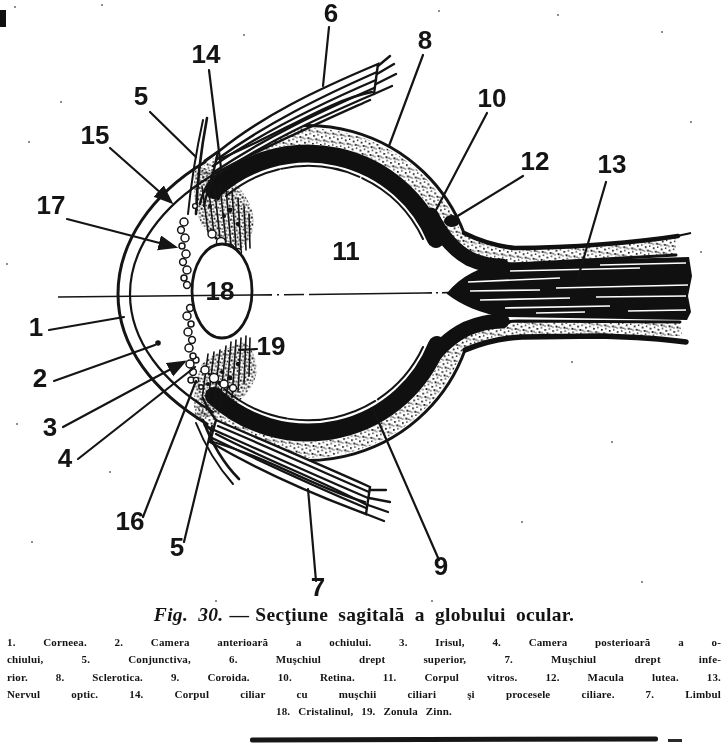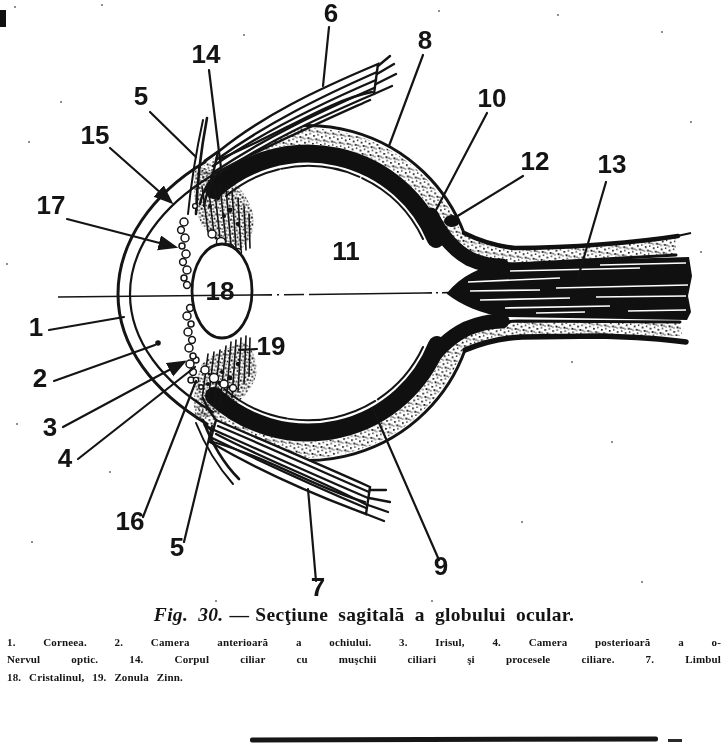--- a/index.html
+++ b/index.html
@@ -15,21 +15,21 @@
     word-spacing:5px;letter-spacing:.3px;white-space:nowrap;
   }
   .caption .figlabel{font-style:italic;margin-right:4px;}
   .caption .sep{margin:0 6px 0 2px;}
   .legend{
     position:absolute;left:7px;top:634px;width:714px;
     font-size:11px;font-weight:700;line-height:17.3px;
     letter-spacing:.15px;
   }
   .legend .jline{text-align:justify;text-align-last:justify;white-space:normal;}
-  .legend .cline{text-align:left;word-spacing:5px;}
+  .legend .cline{text-align:center;word-spacing:5px;}
   .scan-bar{
     position:absolute;left:250px;top:737px;width:408px;height:5px;
     background:#161616;transform:skewY(-0.15deg);border-radius:2px;
   }
   .scan-bar2{position:absolute;left:668px;top:739px;width:14px;height:3px;background:#2a2a2a;}
   .edge-blob{position:absolute;left:0;top:10px;width:6px;height:17px;background:#111;}
   svg text.lbl{
     font-family:"Liberation Sans", sans-serif;font-weight:700;
     font-size:26px;fill:#141414;
   }
@@ -318,20 +318,22 @@
       <text class="lbl" x="441" y="575">9</text>
     </g>
   </svg>
 
   <div class="caption">
     <span class="figlabel">Fig. 30.</span><span class="sep">—</span><span>Secţiune sagitală a globului ocular.</span>
   </div>
 
   <div class="legend">
     <div class="jline">1. Corneea. 2. Camera anterioară a ochiului. 3. Irisul, 4. Camera posterioară a o-</div>
+    <div class="jline">chiului, 5. Conjunctiva, 6. Muşchiul drept superior, 7. Muşchiul drept infe-</div>
+    <div class="jline">rior. 8. Sclerotica. 9. Coroida. 10. Retina. 11. Corpul vitros. 12. Macula lutea. 13.</div>
     <div class="jline">Nervul optic. 14. Corpul ciliar cu muşchii ciliari şi procesele ciliare. 7. Limbul</div>
     <div class="cline">18. Cristalinul, 19. Zonula Zinn.</div>
   </div>
 
   <div class="edge-blob"></div>
   <div class="scan-bar"></div>
   <div class="scan-bar2"></div>
 </div>
 
 </body></html>

